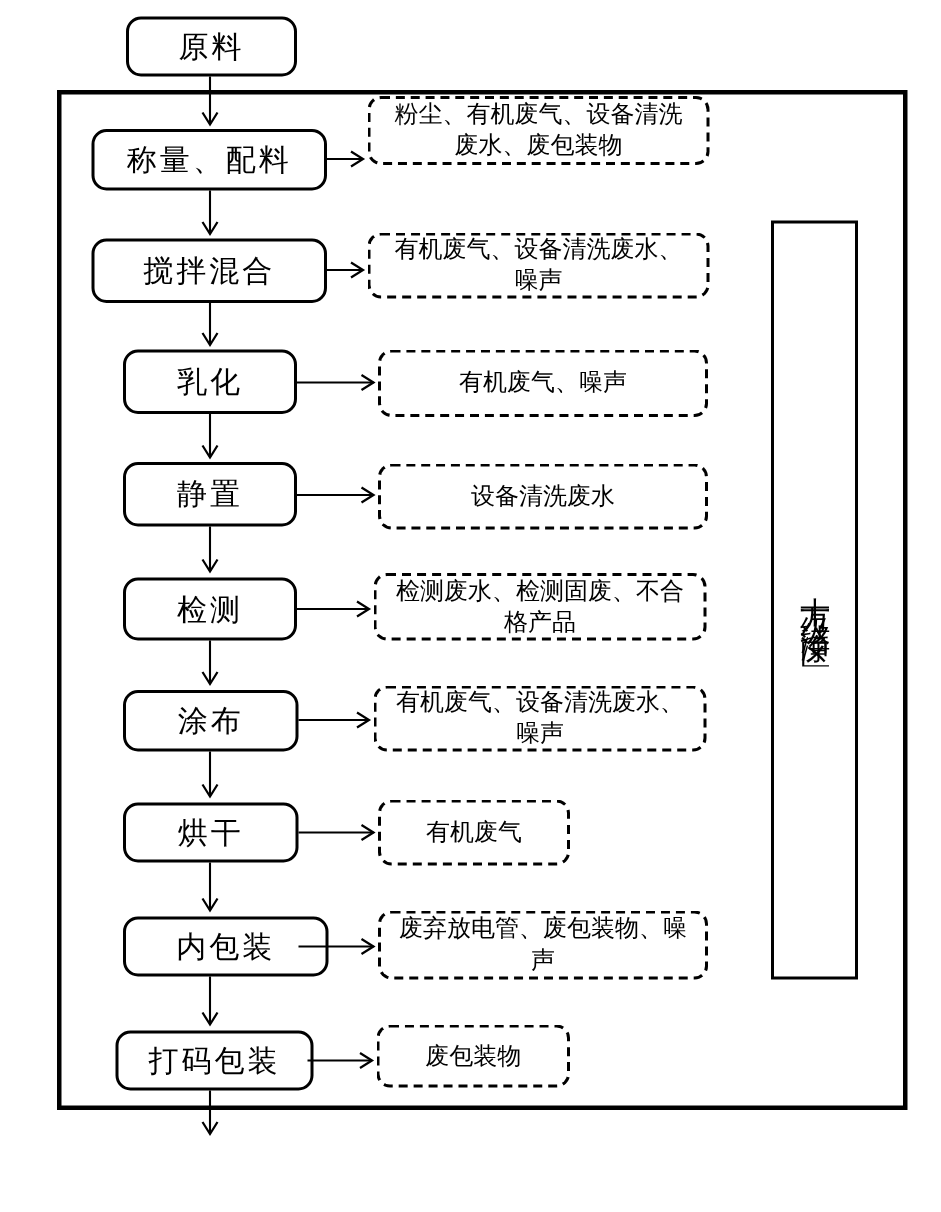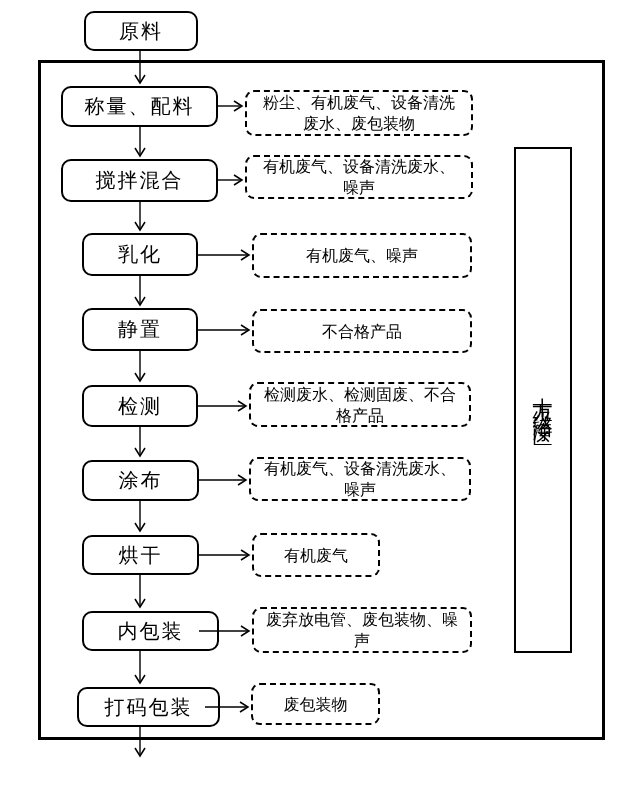--- a/index.html
+++ b/index.html
@@ -111,39 +111,39 @@
   </div>
 
   <div class="node" style="left:82px;  top:535px; width:117px; height:40px;">
     <span>烘干</span>
   </div>
 
   <div class="node" style="left:82px;  top:611px; width:137px; height:40px;">
     <span>内包装</span>
   </div>
 
-  <div class="node" style="left:77px;  top:687px; width:143px; height:40px;">
+  <div class="node" style="left:77px;  top:687px; width:132px; height:40px;">
     <span>打码包装</span>
   </div>
 
 
-  <div class="waste" style="left:245px; top:90px;  width:228px; height:46px;">
+  <div class="waste" style="left:245px; top:64px;  width:228px; height:46px;">
     <span>粉尘、有机废气、设备清洗废水、废包装物</span>
   </div>
 
   <div class="waste" style="left:245px; top:155px; width:228px; height:44px;">
     <span>有机废气、设备清洗废水、噪声</span>
   </div>
 
   <div class="waste" style="left:252px; top:233px; width:220px; height:45px;">
     <span>有机废气、噪声</span>
   </div>
 
   <div class="waste" style="left:252px; top:309px; width:220px; height:44px;">
-    <span>不合格产品</span>
+    <span>设备清洗废水</span>
   </div>
 
   <div class="waste" style="left:249px; top:382px; width:222px; height:45px;">
     <span>检测废水、检测固废、不合格产品</span>
   </div>
 
   <div class="waste" style="left:249px; top:457px; width:222px; height:44px;">
     <span>有机废气、设备清洗废水、噪声</span>
   </div>
 

